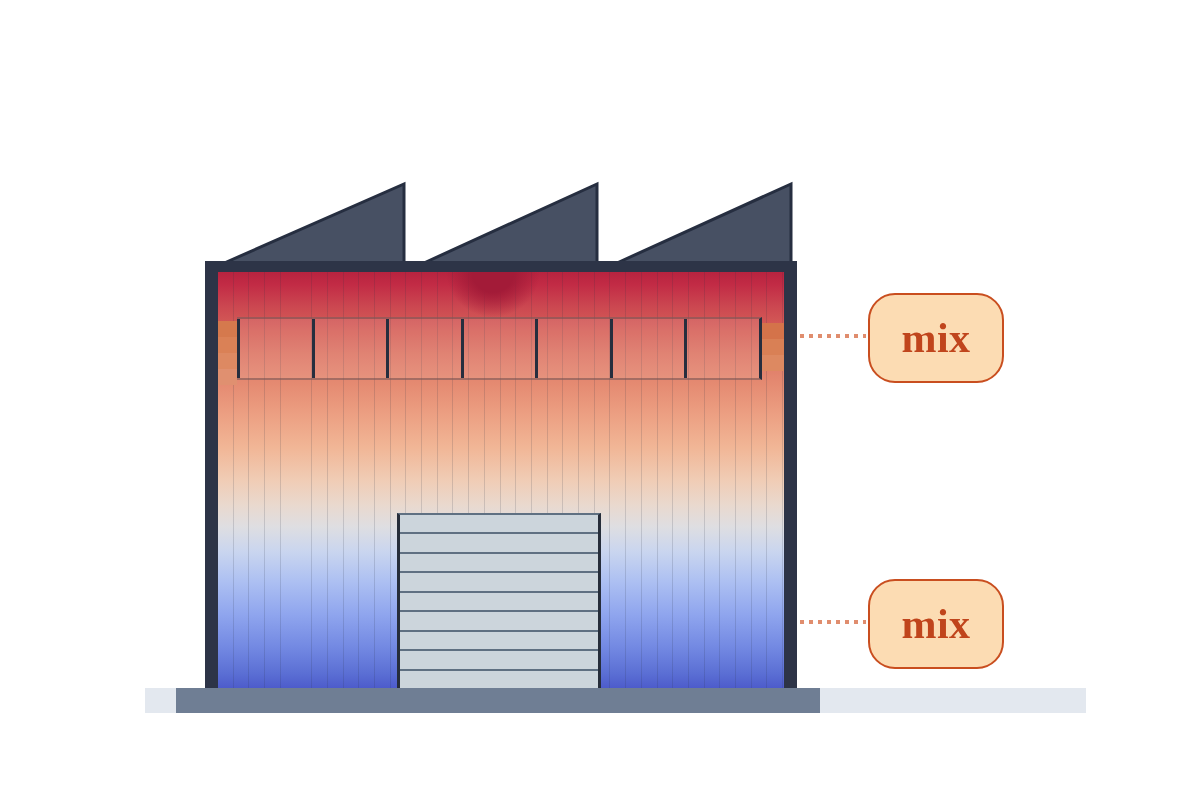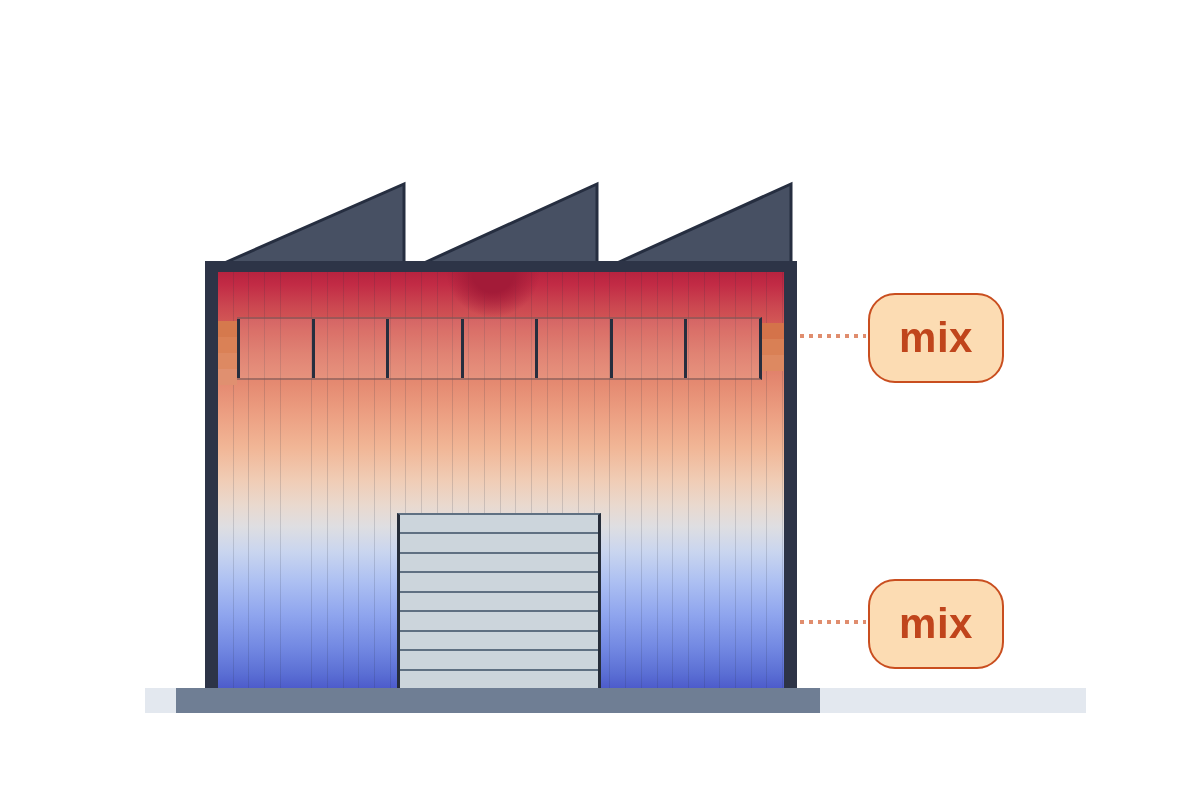--- a/index.html
+++ b/index.html
@@ -1,19 +1,19 @@
 <!DOCTYPE html>
 <html style="--scene-bg: #ffffff; --structure: #2d3447; --divider: #262e3e; --frame: rgba(112,76,76,0.55); --glass-tint: rgba(255,255,255,0.10); --door-fill: #ccd5dc; --door-line: #5f7082; --door-side: #262d3a; --apron: #e3e8ef; --slab: #6f7e94; --badge-fill: #fcdcb3; --badge-border: #c94e1f; --badge-text: #c0451c; --connector: #e08d6e;"><head>
 <meta charset="utf-8">
 <style>
   html,body { margin:0; padding:0; background:#ffffff; }
   .scene {
     position:relative; width:1200px; height:800px; overflow:hidden;
     background:var(--scene-bg,#fff);
-    font-family:Liberation Sans, sans-serif;
+    font-family:Liberation Serif, serif;
   }
   .scene * { position:absolute; box-sizing:border-box; }
 
   
   svg.roof { left:0; top:0; width:1200px; height:800px; pointer-events:none; }
   .roofline { left:205px; top:261px; width:592px; height:13px; background:var(--structure); }
   .wall { top:263px; width:13px; height:431px; background:var(--structure); }
   .wall.left  { left:205px; }
   .wall.right { left:784px; }
 

